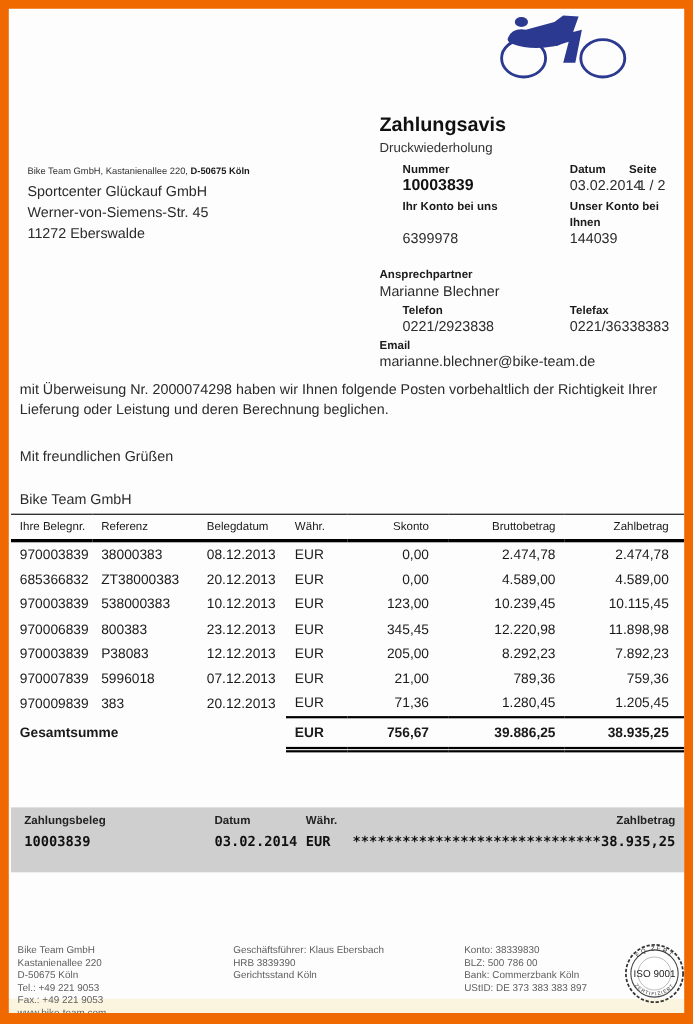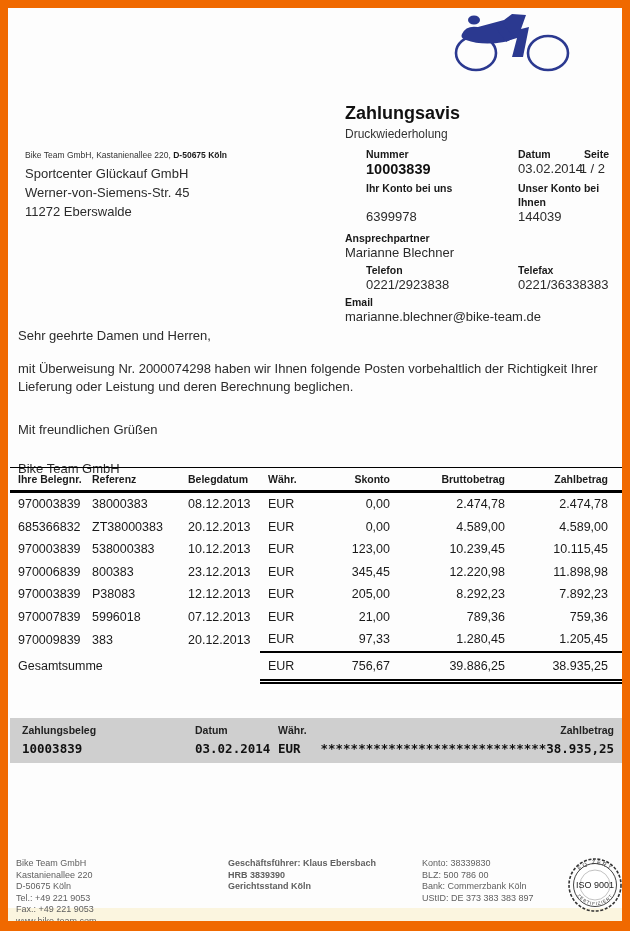--- a/index.html
+++ b/index.html
@@ -22,53 +22,53 @@
   
   .hdr{position:absolute;left:345px;top:103px;width:268px;}
   .hdr .title{font-size:18px;font-weight:bold;color:#111;margin:0 0 3px 0;}
   .hdr .sub{font-size:12px;color:#333;margin-bottom:6px;}
   .hrow{display:flex;padding-left:21px;}
   .hcol-l{width:152px;flex:0 0 152px;}
   .hcol-r{flex:1;position:relative;}
   .hlabel{font-size:10.5px;font-weight:bold;color:#1a1a1a;line-height:14px;}
   .hval{font-size:13px;color:#2b2b2b;line-height:16px;}
   .hval.big{font-size:14.5px;font-weight:bold;color:#111;}
-  .seite-l{position:absolute;right:4px;top:0;}
+  .seite-l{position:absolute;right:16px;top:0;}
   .seite-v{position:absolute;right:8px;top:14px;}
 
   
   .letter{position:absolute;left:18px;top:328px;width:592px;font-size:13px;color:#2b2b2b;}
   .letter .para{margin-top:17px;line-height:18px;}
   .letter .closing{margin-top:26px;}
   .letter .sig{margin-top:24px;}
 
   
   .tblwrap{position:absolute;left:10px;top:467px;width:612px;}
   table.items{border-collapse:collapse;table-layout:fixed;width:612px;border-top:1px solid #000;}
-  table.items th{font-size:10.5px;font-weight:bold;color:#1a1a1a;border-bottom:3px solid #000;height:20px;vertical-align:middle;}
+  table.items th{font-size:10.5px;font-weight:normal;color:#1a1a1a;border-bottom:3px solid #000;height:20px;vertical-align:middle;}
   table.items td{font-size:12.5px;color:#1a1a1a;height:20.5px;vertical-align:middle;}
   .ca{text-align:left;padding-left:8px;}
   .cn{text-align:right;}
   .pr18{padding-right:18px;} .pr8{padding-right:8px;} .pr14{padding-right:14px;}
   tr.lastrow td.lined{border-bottom:2px solid #000;}
-  tr.total td{font-weight:normal;height:24px;font-size:12.5px;}
+  tr.total td{font-weight:bold;height:24px;font-size:12.5px;}
   tr.total td.lined{border-bottom:5px double #000;}
 
   
-  .paybar{position:absolute;left:10px;top:718px;width:612px;height:45px;background:#CFCFCF;}
+  .paybar{position:absolute;left:10px;top:734px;width:612px;height:59px;background:#CFCFCF;}
   .paybar .labels{position:relative;height:22px;}
   .paybar .vals{position:relative;height:23px;}
   .pblabel{position:absolute;top:6px;font-size:10.5px;font-weight:bold;color:#222;}
   .pbval{position:absolute;top:1px;font-family:"DejaVu Sans Mono",monospace;font-size:12.5px;font-weight:bold;color:#111;}
   .pb-x1{left:12px;} .pb-x2{left:185px;} .pb-x3{left:268px;} .pb-right{right:8px;}
 
   
   .footer{position:absolute;left:16px;top:858px;width:600px;font-size:9px;line-height:11.5px;color:#606060;}
   .fcol{position:absolute;top:0;}
-  .fcol1{left:0;} .fcol2{left:212px;font-weight:bold;} .fcol3{left:406px;}
+  .fcol1{left:0;} .fcol2{left:196px;} .fcol3{left:406px;}
   .seal{position:absolute;left:548px;top:-6px;width:62px;height:66px;}
 </style>
 </head>
 <body>
 
 <div class="page">
   <div class="frame"></div>
   <div class="cream-strip"></div>
 
   <div class="logo">
@@ -114,21 +114,21 @@
     </div>
 
     <div class="hrow">
       <div class="hcol-l">
           <div class="hlabel">Ihr Konto bei uns</div>
         </div>
       <div class="hcol-r">
           <div class="hlabel">Unser Konto bei Ihnen</div>
         </div>
     </div>
-    <div class="hrow" style="margin-bottom:6px;">
+    <div class="hrow" style="margin-bottom:18px;">
       <div class="hcol-l">
           <div class="hval">6399978</div>
         </div>
       <div class="hcol-r">
           <div class="hval">144039</div>
         </div>
     </div>
 
     <div class="hlabel">Ansprechpartner</div>
     <div class="hval" style="margin-bottom:2px;">Marianne Blechner</div>
@@ -148,21 +148,20 @@
       <div class="hcol-r">
           <div class="hval">0221/36338383</div>
         </div>
     </div>
 
     <div class="hlabel">Email</div>
     <div class="hval">marianne.blechner@bike-team.de</div>
   </div>
 
   <div class="letter">
-    <div>Sehr geehrte Damen und Herren,</div>
     <div class="para">mit Überweisung Nr. 2000074298 haben wir Ihnen folgende Posten vorbehaltlich der Richtigkeit Ihrer Lieferung oder Leistung und deren Berechnung beglichen.</div>
     <div class="closing">Mit freundlichen Grüßen</div>
     <div class="sig">Bike Team GmbH</div>
   </div>
 
   <div class="tblwrap">
     <table class="items">
       <colgroup>
         <col style="width:74px">
           <col style="width:96px">
@@ -236,21 +235,21 @@
           <td class="ca">EUR</td>
           <td class="cn pr18">21,00</td>
           <td class="cn pr8">789,36</td>
           <td class="cn pr14">759,36</td>
         </tr>
         <tr class="lastrow">
           <td class="ca">970009839</td>
           <td class="ca">383</td>
           <td class="ca">20.12.2013</td>
           <td class="ca lined">EUR</td>
-          <td class="cn pr18 lined">97,33</td>
+          <td class="cn pr18 lined">71,36</td>
           <td class="cn pr8 lined">1.280,45</td>
           <td class="cn pr14 lined">1.205,45</td>
         </tr>
         <tr class="total">
           <td class="ca" colspan="3">Gesamtsumme</td>
           <td class="ca lined">EUR</td>
           <td class="cn pr18 lined">756,67</td>
           <td class="cn pr8 lined">39.886,25</td>
           <td class="cn pr14 lined">38.935,25</td>
         </tr>

